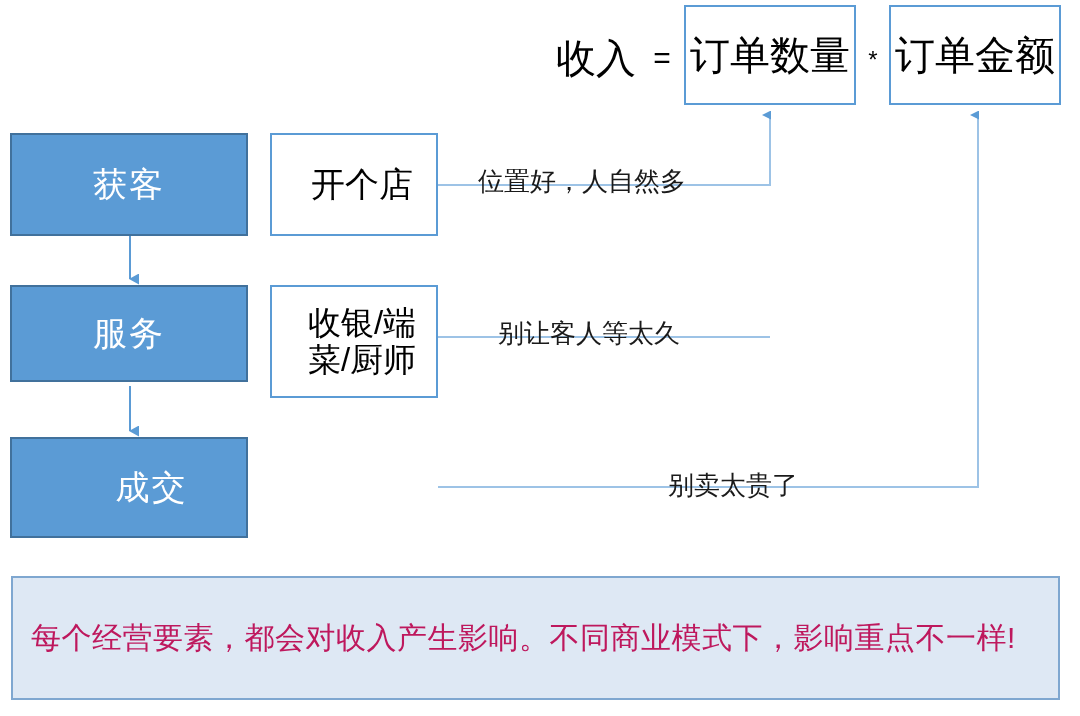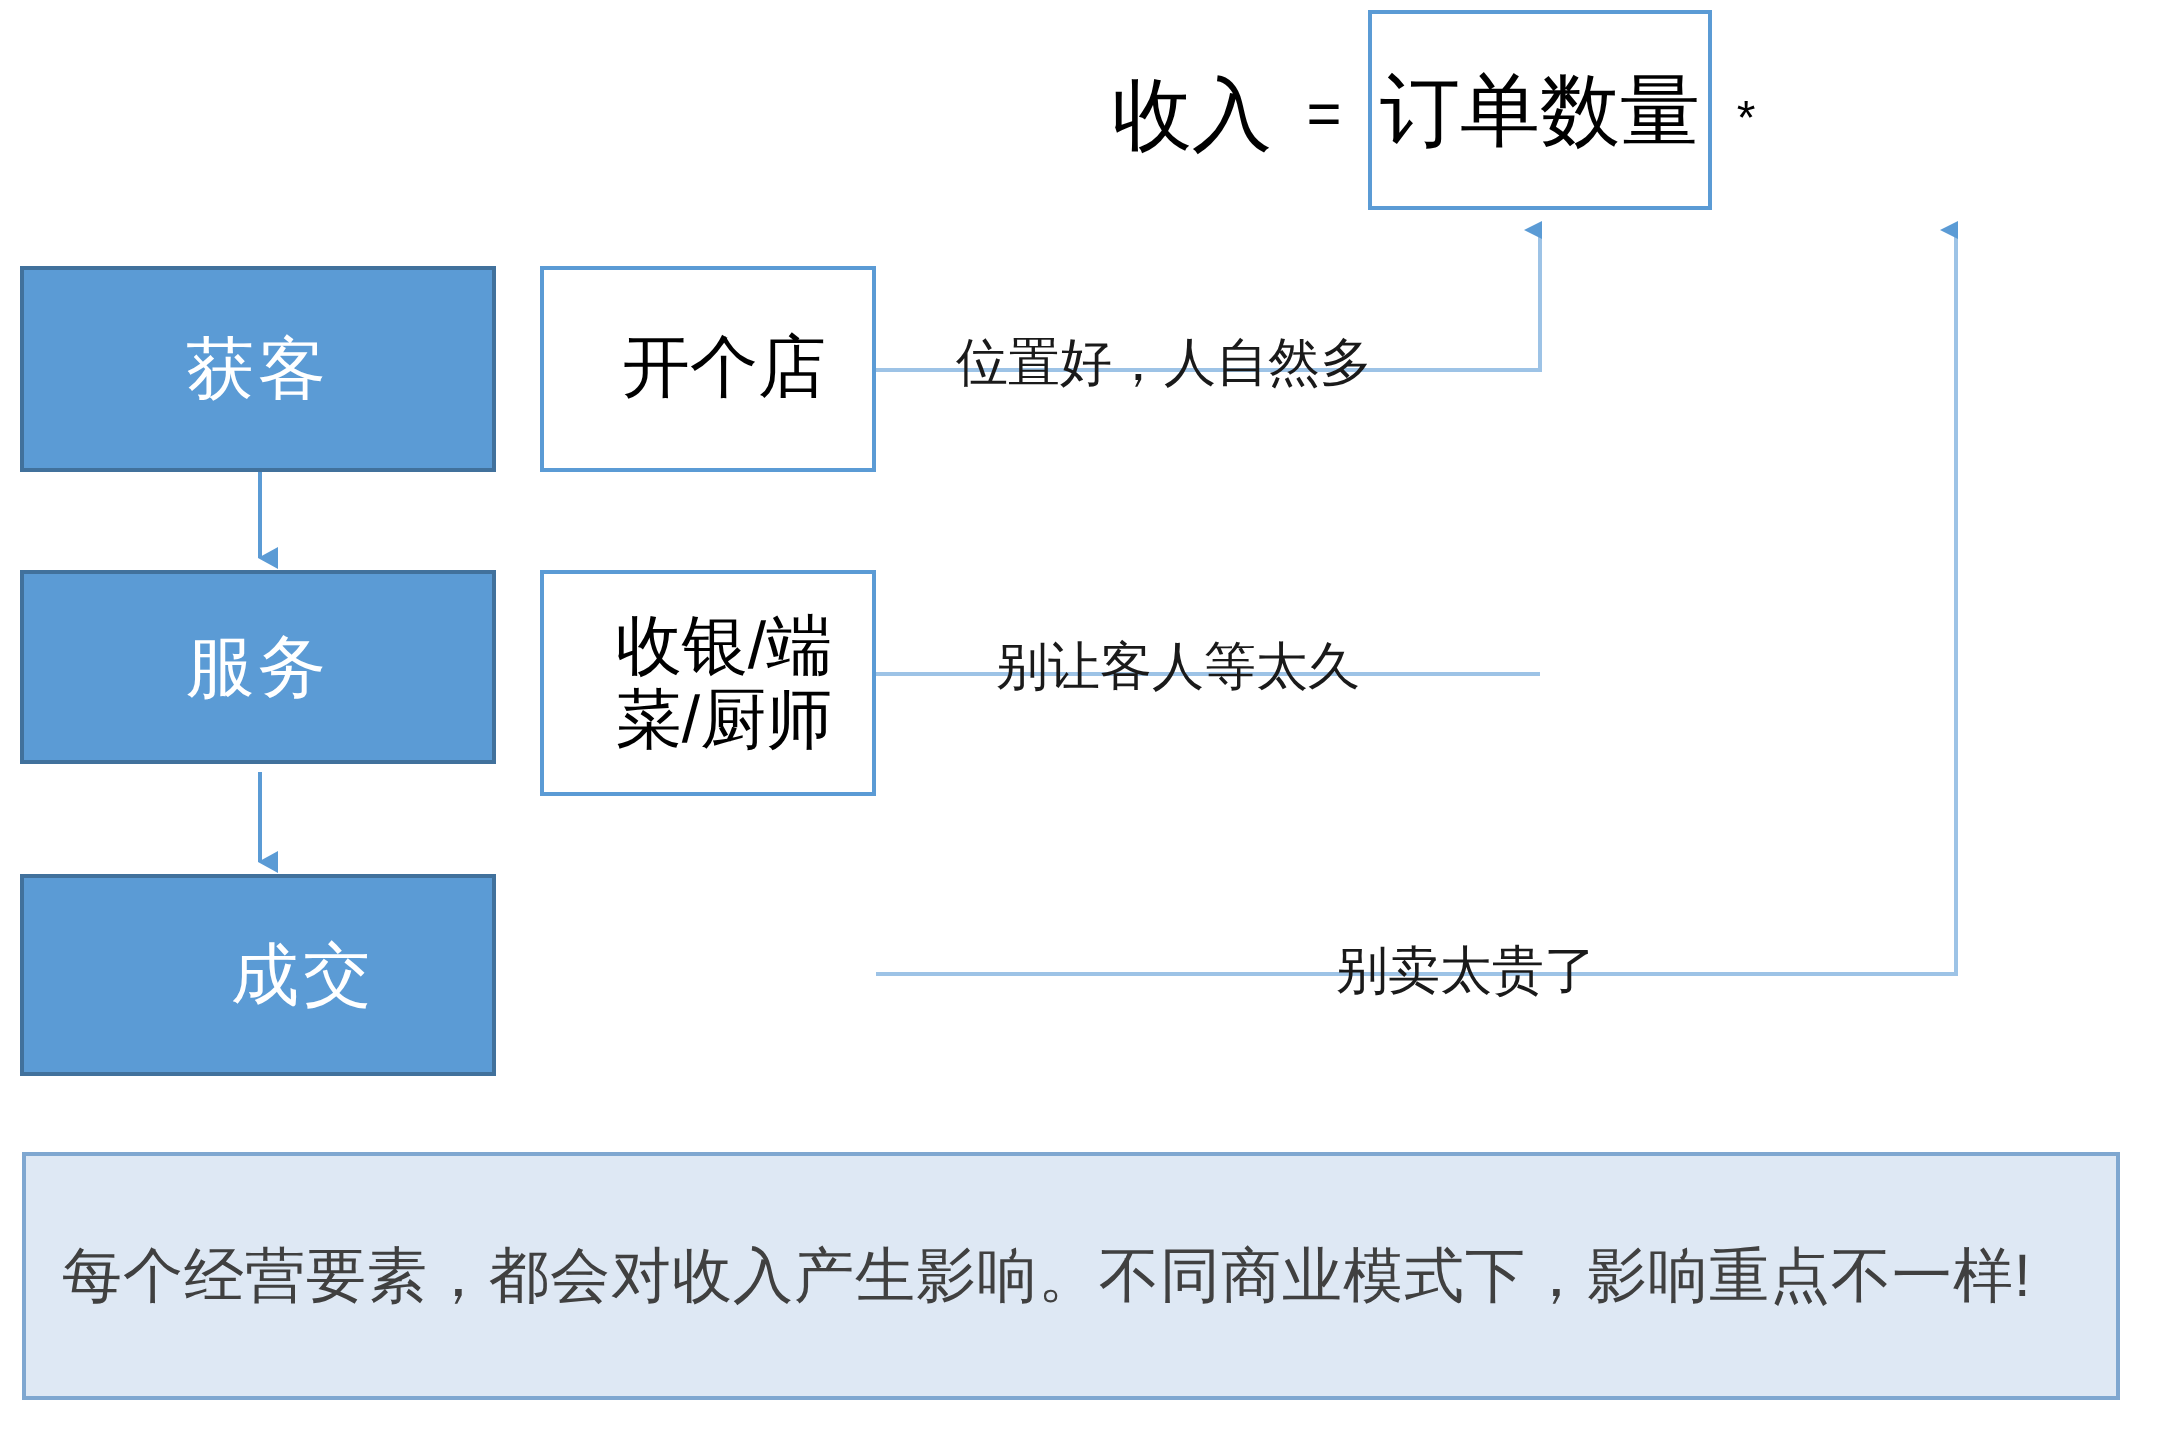--- a/index.html
+++ b/index.html
@@ -117,21 +117,21 @@
     height: 124px;
     box-sizing: border-box;
     background: #DEE8F4;
     border: 2px solid #7FA7D0;
     display: flex;
     align-items: center;
     padding-left: 18px;
   }
   #summary-banner-text {
     font-size: 30px;
-    color: #404040;
+    color: #be185d;
     letter-spacing: 0.5px;
     white-space: nowrap;
   }
 </style>
 </head>
 <body>
 
 <div class="canvas">
 
   <svg class="wires" viewBox="0 0 1080 716" xmlns="http://www.w3.org/2000/svg">
@@ -165,20 +165,21 @@
   </svg>
 
   <div class="formula-term" id="formula-lhs">收入</div>
 
   <div class="formula-term" id="formula-equals">=</div>
 
   <div class="outcome-box" id="outcome-box-0">订单数量</div>
 
   <div class="formula-term" id="formula-times">*</div>
 
+  <div class="outcome-box" id="outcome-box-1">订单金额</div>
 
   <div class="stage-box" id="stage-box-0">获客</div>
   <div class="stage-box" id="stage-box-1">服务</div>
   <div class="stage-box" id="stage-box-2">成交</div>
 
   <div class="action-box" id="action-box-0">开个店</div>
 
   <div class="action-box" id="action-box-1">
     <span>
       <span>收银/端</span><br>

